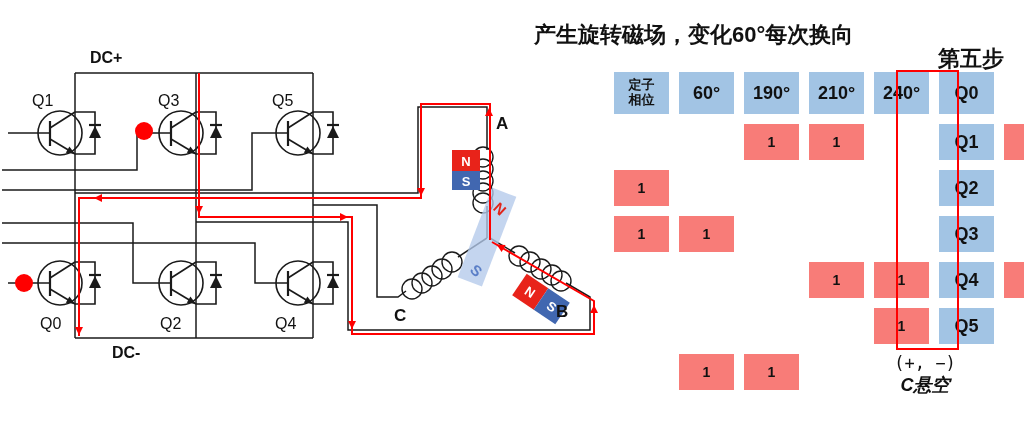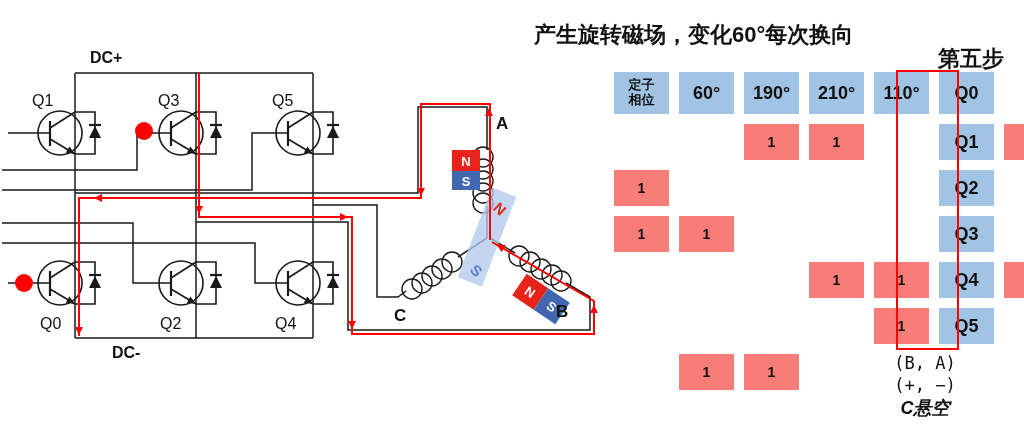--- a/index.html
+++ b/index.html
@@ -149,21 +149,21 @@
   
   <div id="title-main">产生旋转磁场，变化60°每次换向</div>
   <div id="title-step">第五步</div>
 
   
   <div id="comm-grid">
       <div class="hcell first">定子<br>相位</div>
       <div class="hcell">60°</div>
       <div class="hcell">190°</div>
       <div class="hcell">210°</div>
-      <div class="hcell">110°</div>
+      <div class="hcell">240°</div>
       <div class="hcell">Q0</div>
       <div class="vcell off"></div>
       <div class="vcell off"></div>
       <div class="vcell off"></div>
       <div class="vcell on">1</div>
       <div class="vcell on">1</div>
       <div class="vcell off"></div>
       <div class="hcell">Q1</div>
       <div class="vcell on">1</div>
       <div class="vcell on">1</div>
@@ -197,18 +197,17 @@
       <div class="vcell off"></div>
       <div class="vcell on">1</div>
       <div class="vcell on">1</div>
       <div class="vcell off"></div>
       <div class="vcell off"></div>
     </div>
   <div id="hl-box"></div>
 
   
   <div id="annot">
-    <div class="mono">(B, A)</div>
     <div class="mono">(+, −)</div>
     <div class="cjk">C悬空</div>
   </div>
 
 </div>
 
 </body></html>

